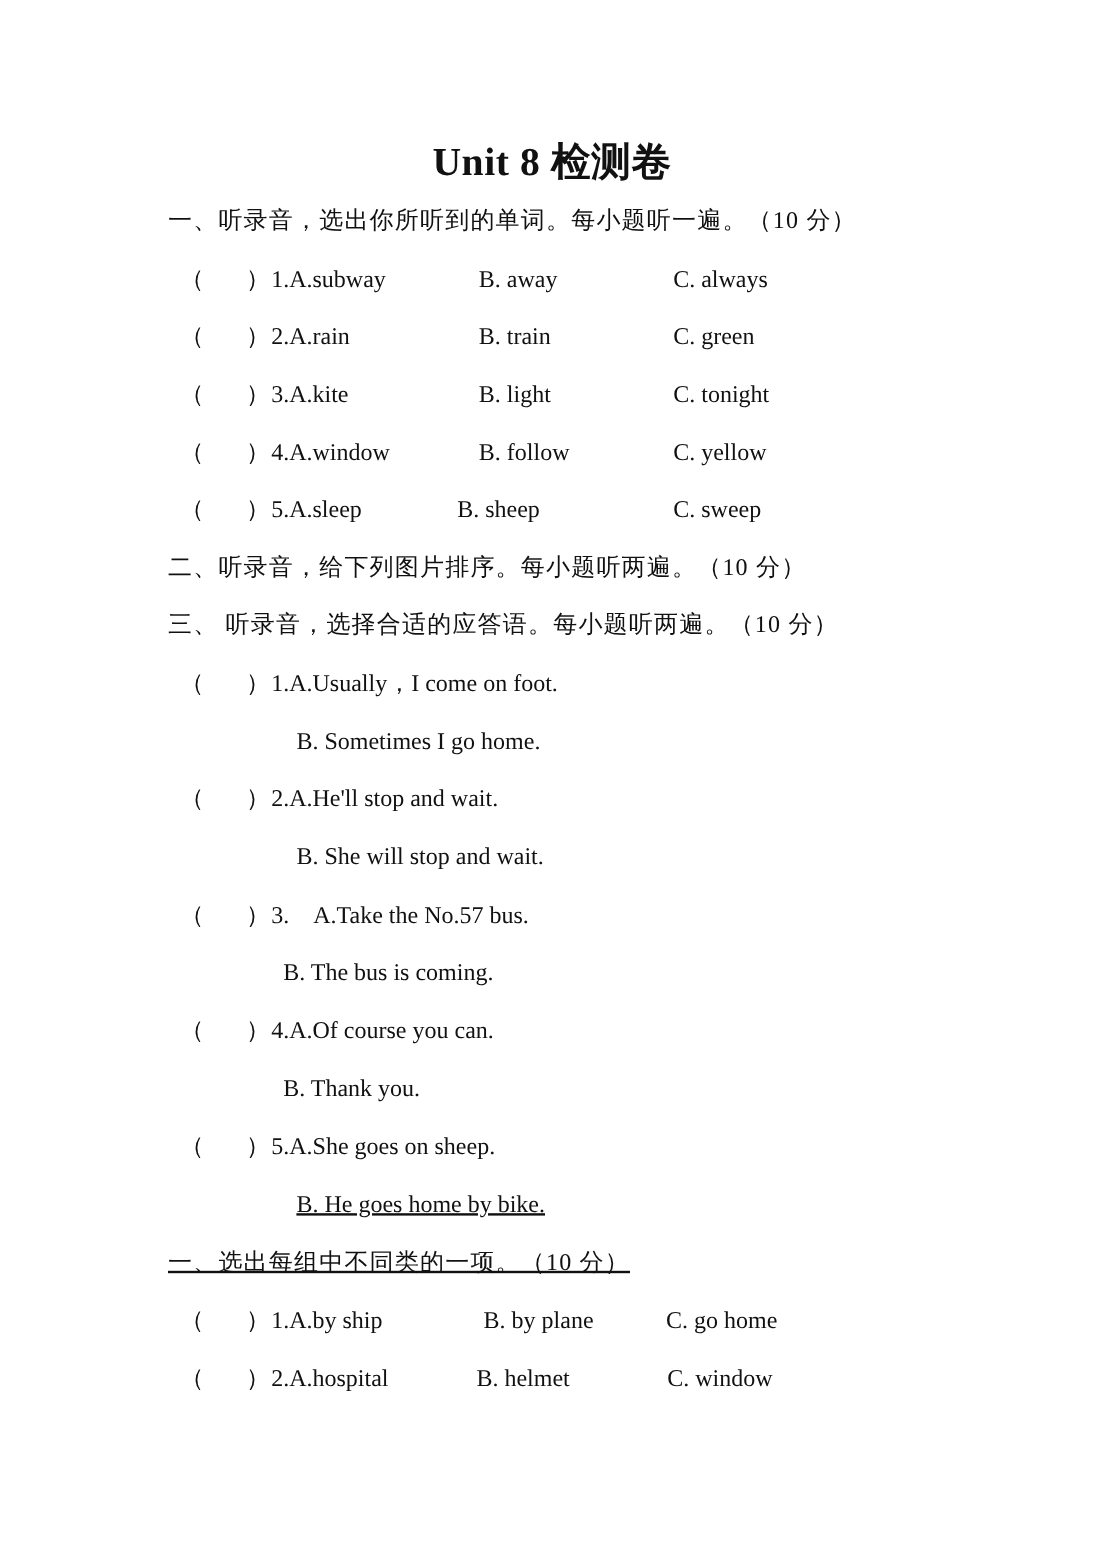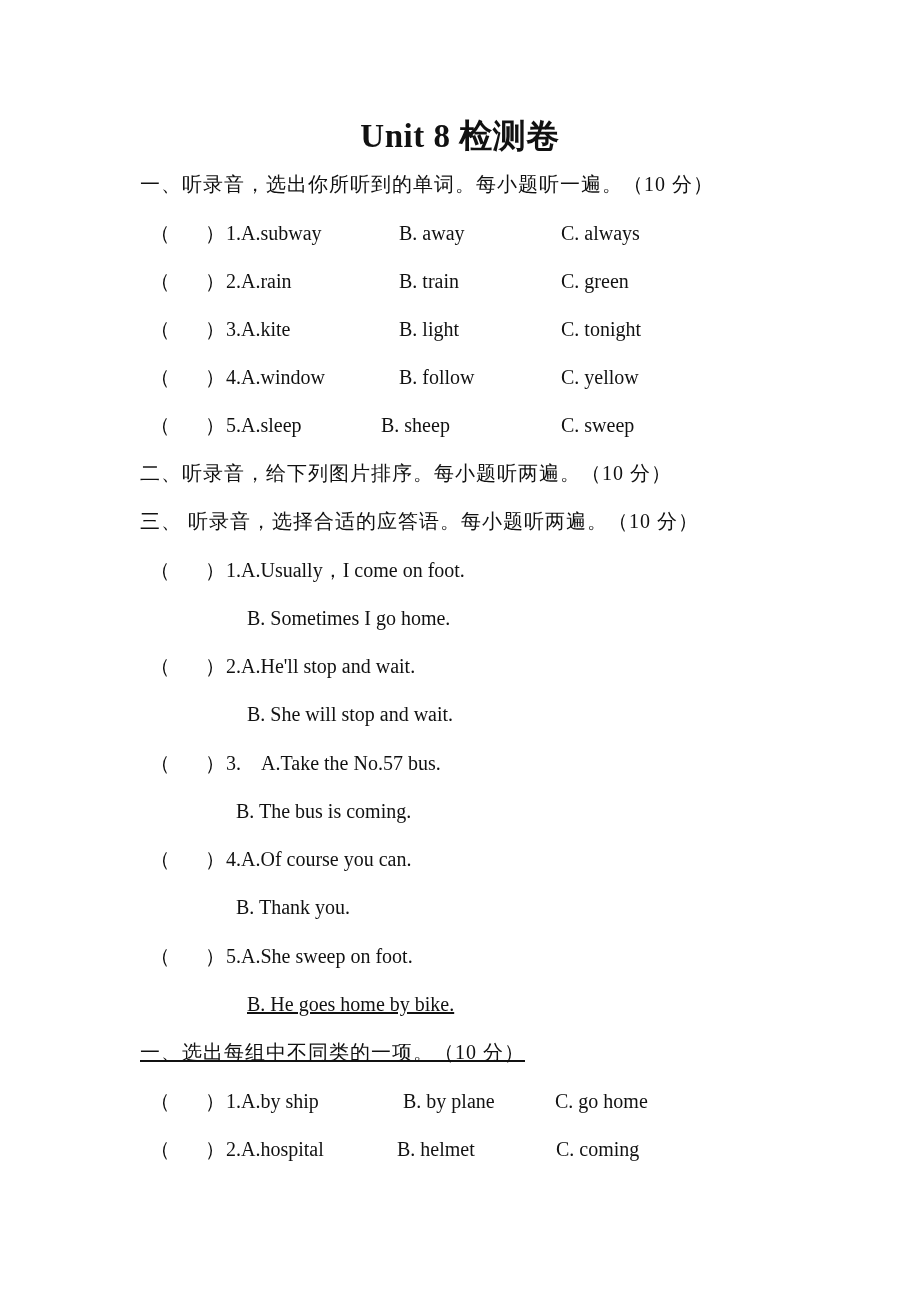--- a/index.html
+++ b/index.html
@@ -160,21 +160,21 @@
     <span class="opt" style="left:241px;font-family:Liberation Serif, serif;">A.Of course you can.</span>
   </div>
   <div class="row" style="top:893px;">
     <span class="opt" style="left:236px;">B. Thank you.</span>
   </div>
 
   <div class="row" style="top:942px;">
     <span class="paren-open">（</span>
     <span class="paren-close">）</span>
     <span class="opt" style="left:226px;">5.</span>
-    <span class="opt" style="left:241px;">A.She sweep on foot.</span>
+    <span class="opt" style="left:241px;">A.She goes on sheep.</span>
   </div>
   <div class="row" style="top:990px;">
     <span class="opt" style="left:247px;text-decoration:underline;">B. He goes home by bike.</span>
   </div>
 
   <div class="line heading" style="top:1038px;text-decoration:underline;">一、选出每组中不同类的一项。（10 分）</div>
 
   <div class="row" style="top:1087px;">
     <span class="paren-open">（</span>
     <span class="paren-close">）</span>
@@ -182,16 +182,16 @@
     <span class="opt" style="left:241px;">A.by ship</span>
     <span class="opt" style="left:403px;">B. by plane</span>
     <span class="opt" style="left:555px;">C. go home</span>
   </div>
   <div class="row" style="top:1135px;">
     <span class="paren-open">（</span>
     <span class="paren-close">）</span>
     <span class="opt" style="left:226px;">2.</span>
     <span class="opt" style="left:241px;">A.hospital</span>
     <span class="opt" style="left:397px;text-align:center;">B. helmet</span>
-    <span class="opt" style="left:556px;">C. coming</span>
+    <span class="opt" style="left:556px;">C. window</span>
   </div>
 
 </div>
 
 </body></html>

